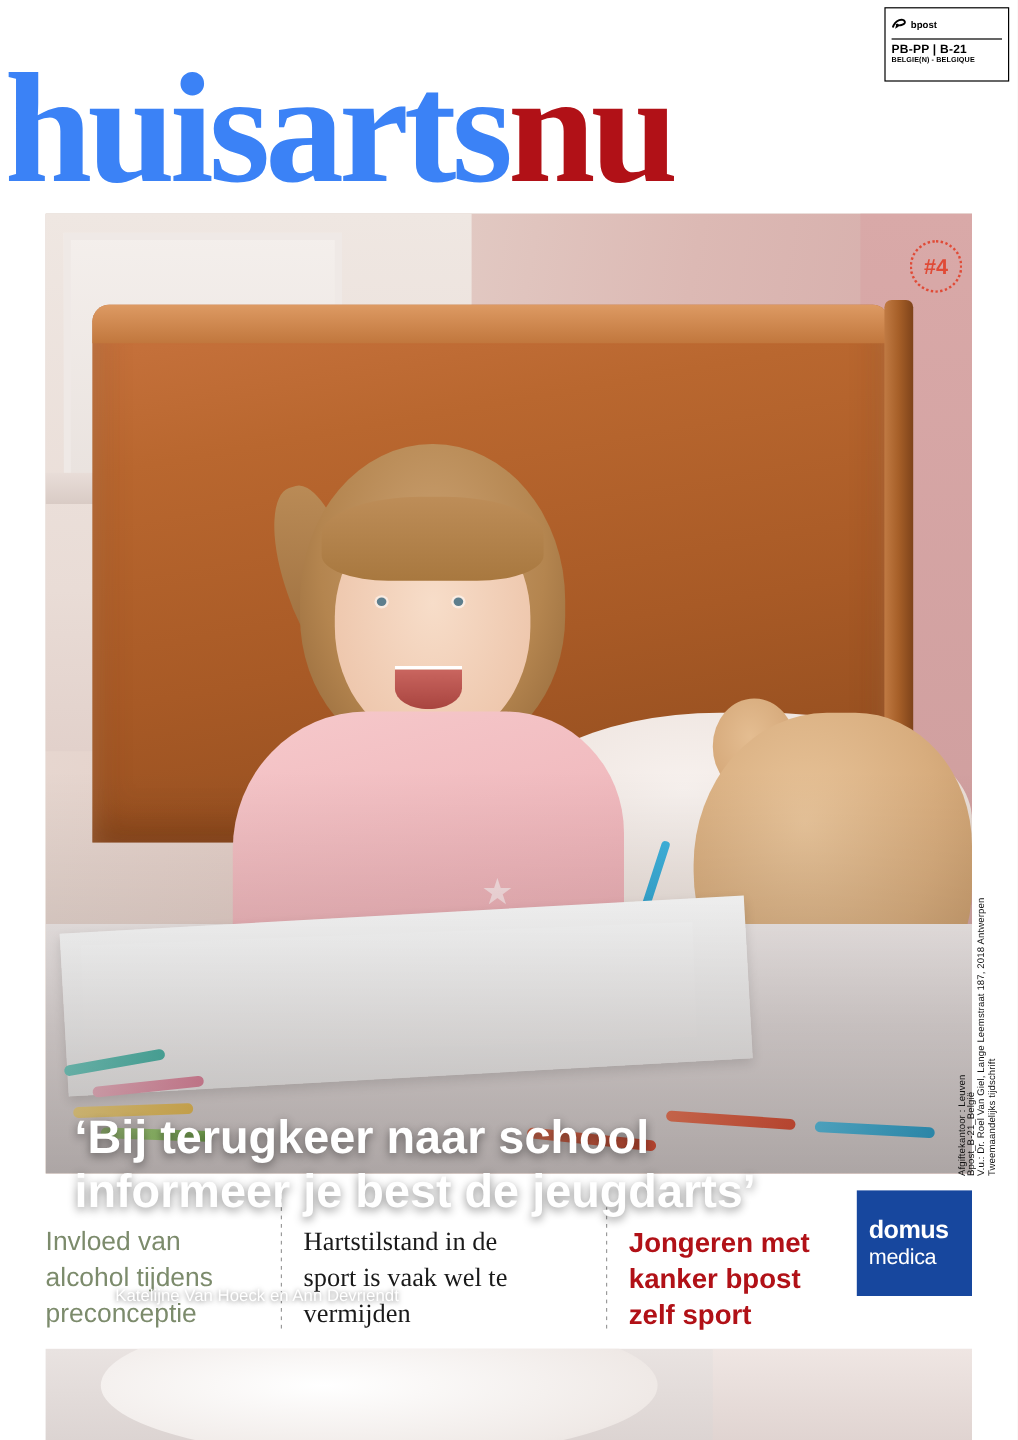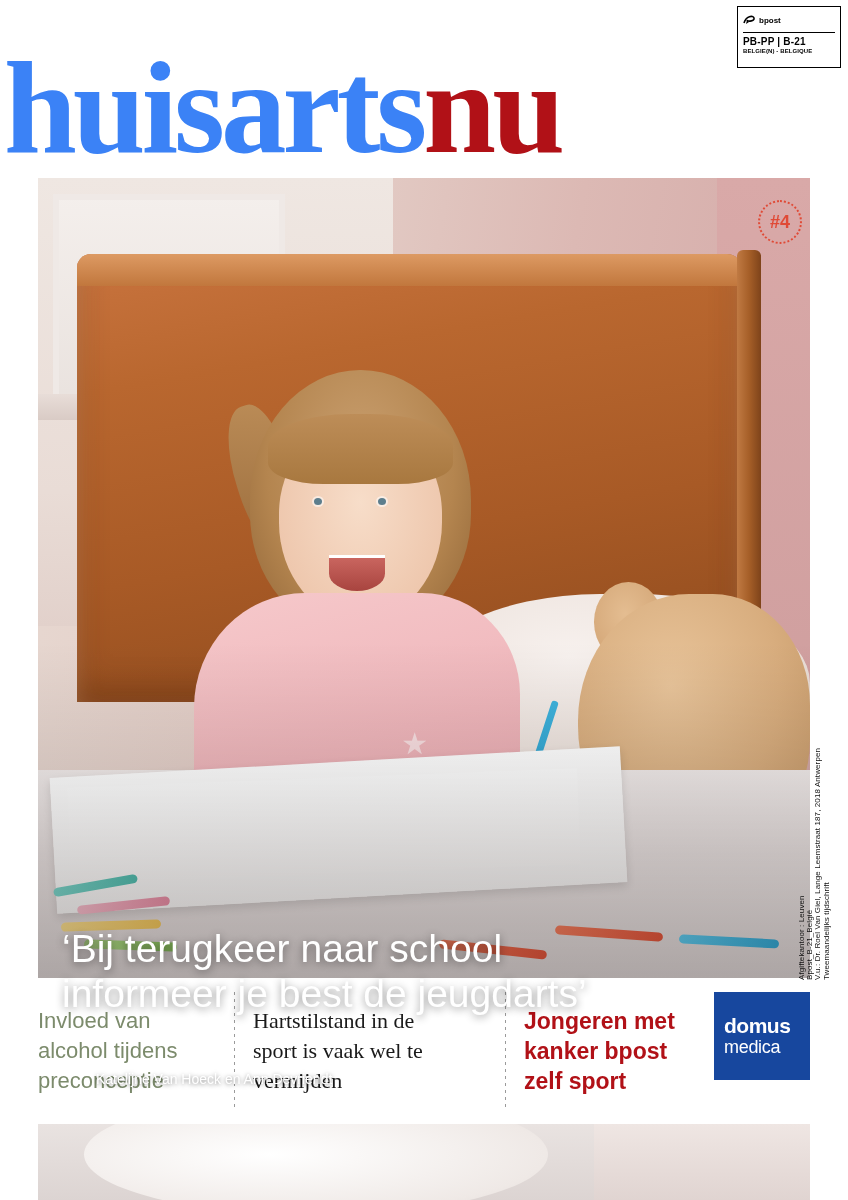--- a/index.html
+++ b/index.html
@@ -329,21 +329,21 @@
   
   .headline {
     position: absolute;
     left: 62px;
     top: 926px;
     width: 700px;
     color: #ffffff;
     font-family: "Liberation Sans", sans-serif;
     font-size: 39px;
     line-height: 45px;
-    font-weight: 400;
+    font-weight: 700;
     text-shadow: 0 2px 8px rgba(0,0,0,0.45);
     z-index: 6;
     margin: 0;
   }
   .headline span { display: block; }
   .byline {
     position: absolute;
     left: 64px;
     top: 1071px;
     color: #ffffff;
@@ -380,21 +380,21 @@
   .vline.l4 { left: 0px; }
 
   
   .teasers {
     position: absolute;
     left: 38px;
     top: 992px;
     width: 772px;
     height: 118px;
     display: flex;
-    align-items: center;
+    align-items: flex-end;
   }
   .teaser {
     position: relative;
     padding-right: 18px;
     box-sizing: border-box;
   }
   .teaser-divider {
     width: 1px;
     align-self: stretch;
     margin-right: 18px;

